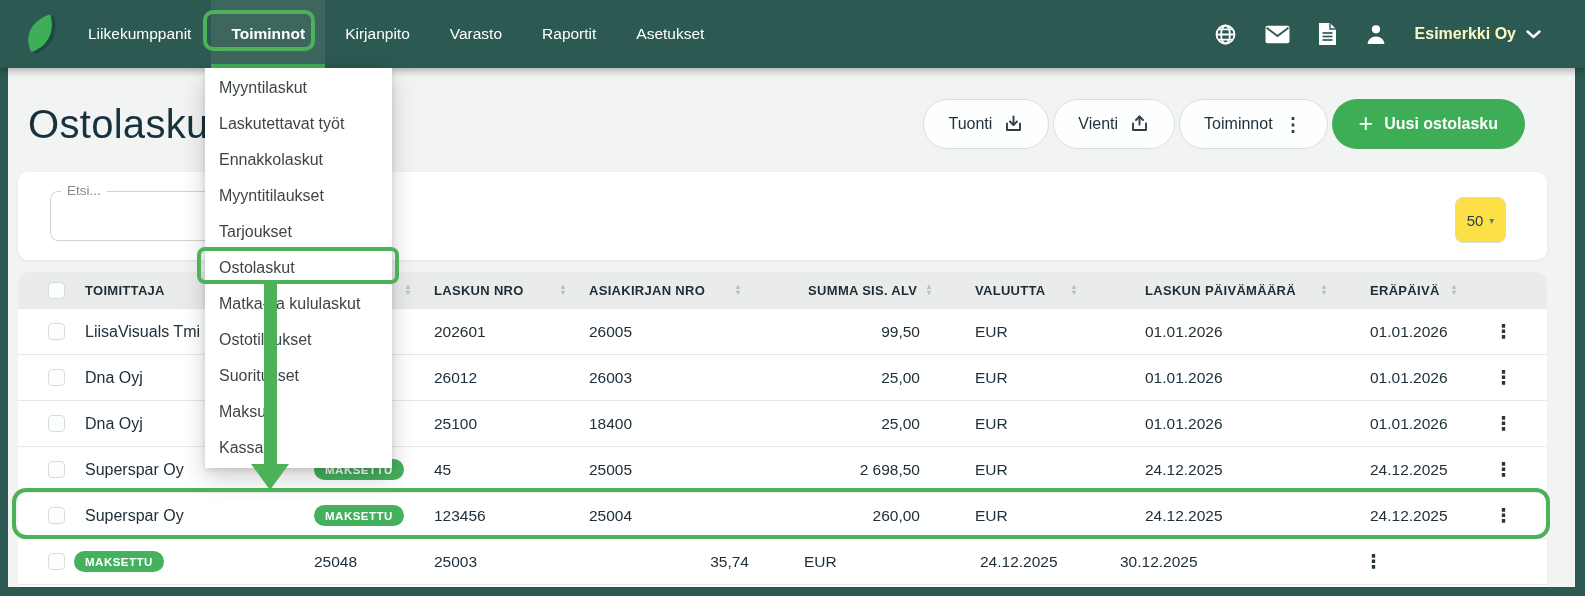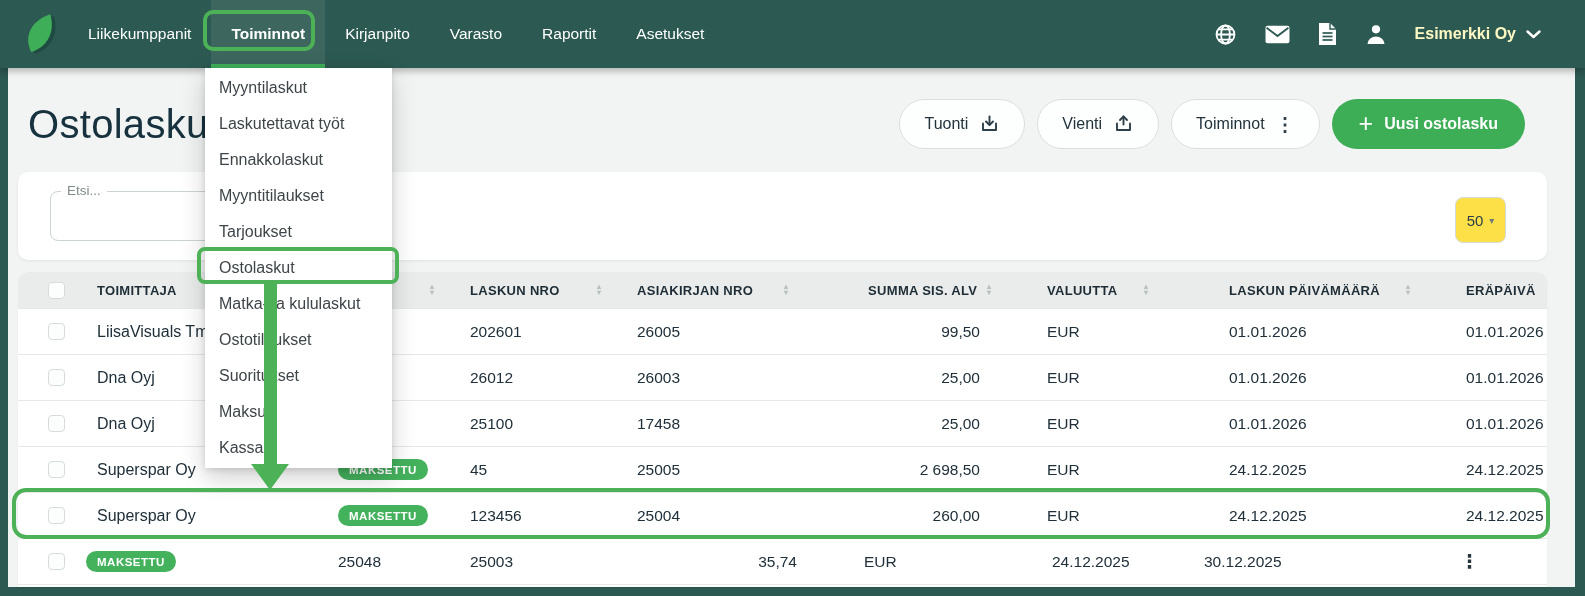--- a/index.html
+++ b/index.html
@@ -28,21 +28,21 @@
   }
   .nav-right{margin-left:auto;display:flex;align-items:center;gap:28px;padding-right:44px;}
   .nav-icon{display:flex;align-items:center;justify-content:center;cursor:pointer;}
   .company{display:flex;align-items:center;gap:10px;color:#fef9c3;font-size:16px;font-weight:700;cursor:pointer;}
 
   
   .content{position:absolute;top:68px;left:8px;right:10px;bottom:9px;background:#F2F4F3;}
 
   .page-head{position:absolute;top:28px;left:20px;right:50px;height:56px;display:flex;align-items:center;}
   .page-title{font-size:40px;font-weight:500;color:#17313E;letter-spacing:.3px;margin-right:auto;}
-  .head-buttons{display:flex;gap:12px;}
+  .head-buttons{display:flex;gap:4px;}
   .btn{
     height:50px;border-radius:25px;border:1.5px solid #DADFDE;background:#FDFEFE;
     display:flex;align-items:center;gap:11px;padding:0 24px;font-size:16px;color:#22333C;
     cursor:pointer;box-sizing:border-box;white-space:nowrap;
   }
   .btn .kebab-char{font-size:19px;font-weight:700;color:#2E3F49;line-height:1;}
   .btn-primary{background:#3DAD56;border:none;color:#fff;font-weight:700;padding:0 27px;}
   .btn-primary .plus{font-size:25px;font-weight:400;line-height:0;margin-top:-2px;}
 
   
@@ -64,21 +64,20 @@
   .page-size .caret{font-size:10px;color:#6F7B79;}
 
   
   .table-card{
     position:absolute;top:204px;left:10px;width:1529px;bottom:0;background:#fff;
     border-radius:10px 10px 0 0;overflow:hidden;box-shadow:0 1px 2px rgba(0,0,0,.06);
   }
   .thead,.trow{
     display:grid;
     grid-template-columns:56px 240px 120px 155px 175px 171px 165px 250px 130px 1fr;
-    gap:12px;
   }
   .thead{height:36px;background:#E9ECEB;}
   .trow{height:45px;background:#fff;border-top:1px solid #E6E9E8;cursor:pointer;}
   .trow:last-child{border-bottom:1px solid #E6E9E8;}
   .cell{display:flex;align-items:center;font-size:15.5px;color:#20303A;min-width:0;box-sizing:border-box;}
   .thead .cell{font-size:13px;font-weight:700;color:#1E2C35;letter-spacing:.3px;}
   .c1{padding-left:30px;}
   .c2{padding-left:11px;font-size:16px;}
   .c6{justify-content:flex-end;padding-right:15px;}
   .thead .c6{padding-right:2px;}
@@ -313,21 +312,21 @@
               <span class="kebab-char">⋮</span>
             </div>
           </div>
           <div class="trow">
             <div class="cell c1">
               <span class="checkbox"></span>
             </div>
             <div class="cell c2">Dna Oyj</div>
             <div class="cell c3"></div>
             <div class="cell c4">25100</div>
-            <div class="cell c5">17458</div>
+            <div class="cell c5">18400</div>
             <div class="cell c6">25,00</div>
             <div class="cell c7">EUR</div>
             <div class="cell c8">01.01.2026</div>
             <div class="cell c9">01.01.2026</div>
             <div class="cell c10">
               <span class="kebab-char">⋮</span>
             </div>
           </div>
           <div class="trow">
             <div class="cell c1">

